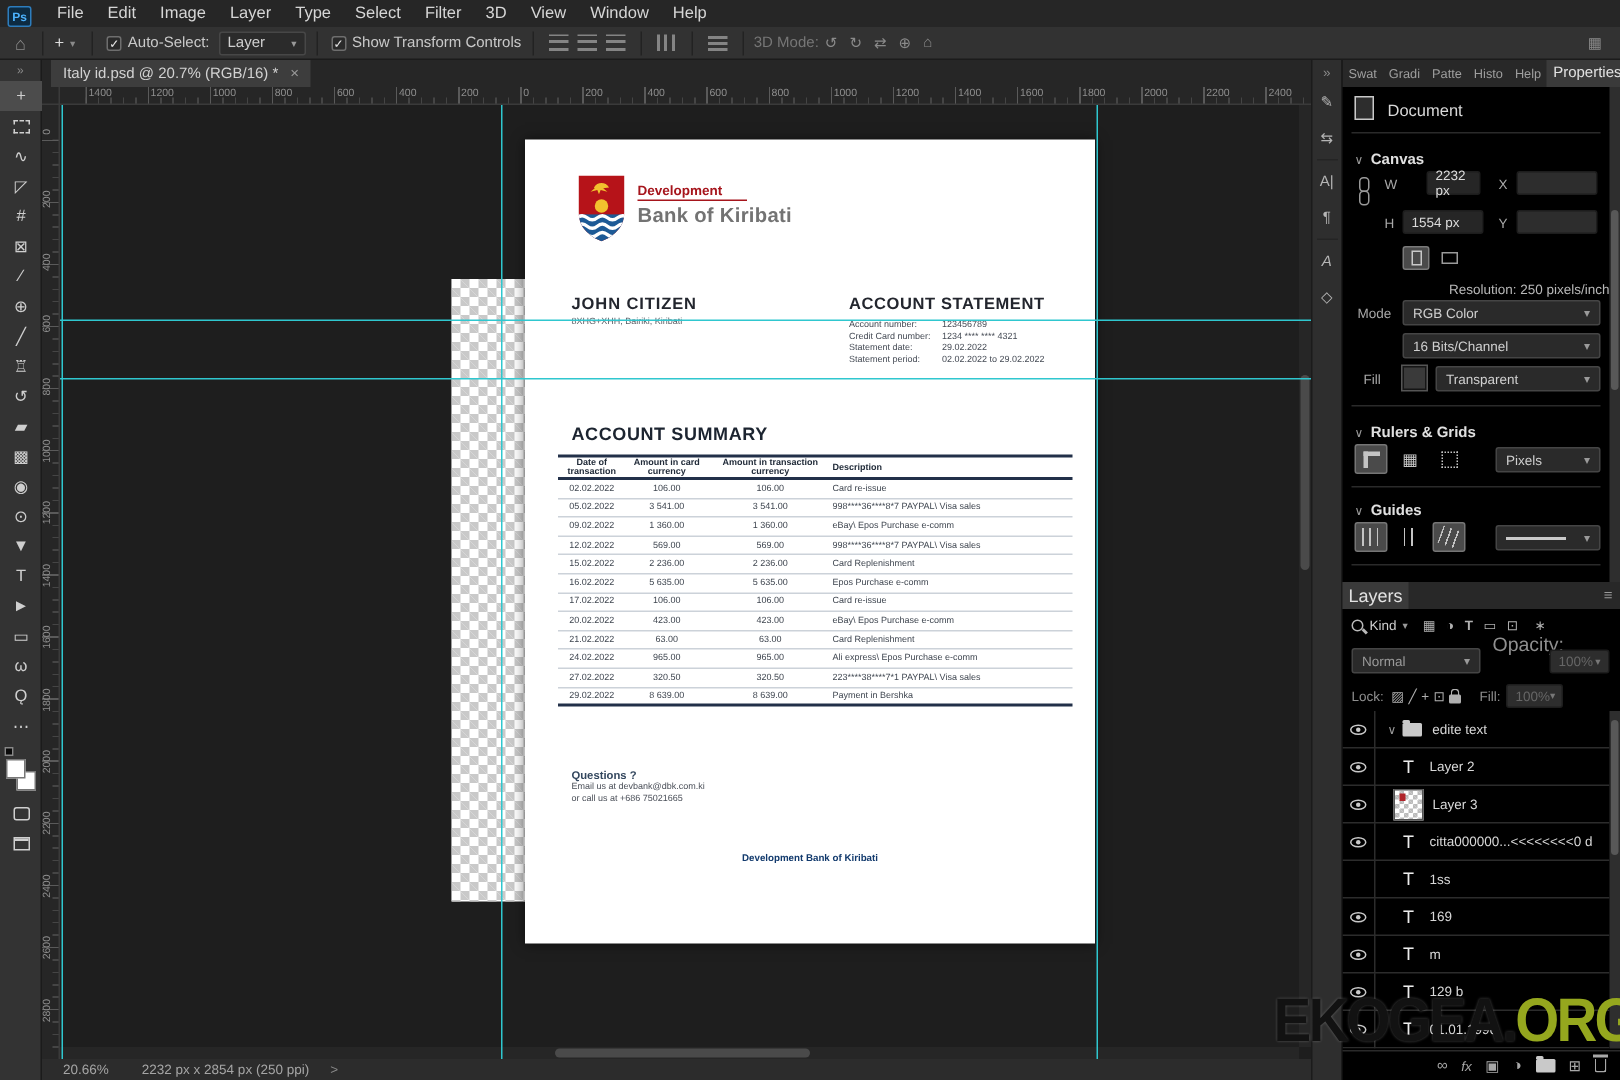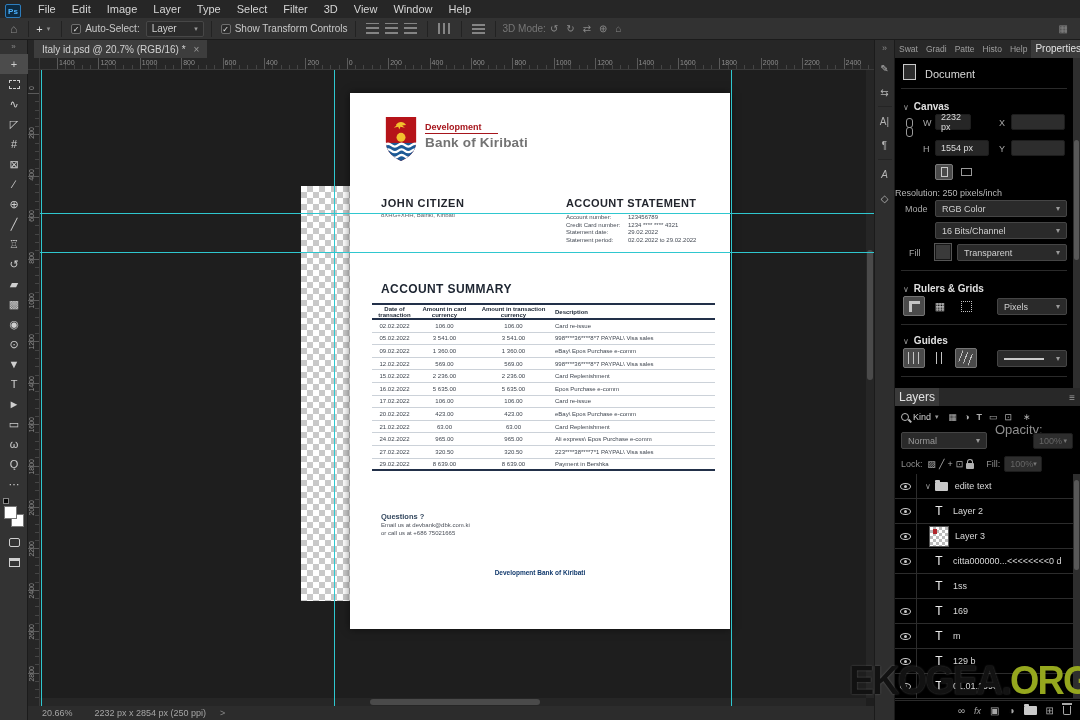--- a/index.html
+++ b/index.html
@@ -524,38 +524,38 @@
       </div>
     <div class="abs" style="left:8px;top:24px;width:13px;height:16px;border:1px solid #c9c9c9;background:#2d2d2d"></div>
     <div class="abs" style="left:30px;top:28px;font-size:11px;color:#d8d8d8">Document</div>
     <div class="pdiv" style="top:48px"></div>
     <div class="abs" style="left:8px;top:56px"><span class="chev">∨</span><span class="shdr">Canvas</span></div>
     <div class="chain" style="left:11px;top:78px">
         <i></i>
         <i></i>
       </div>
     <div class="abs plabel" style="left:28px;top:78px">W</div>
-    <div class="abs pinput" style="left:40px;top:74px;width:36px">
+    <div class="abs pinput" style="left:56px;top:74px;width:36px">
         <span>2232 px</span>
       </div>
     <div class="abs plabel" style="left:104px;top:78px">X</div>
     <div class="abs pinput dis" style="left:116px;top:74px;width:54px"></div>
     <div class="abs plabel" style="left:28px;top:104px">H</div>
     <div class="abs pinput" style="left:40px;top:100px;width:54px">
         <span>1554 px</span>
       </div>
     <div class="abs plabel" style="left:104px;top:104px">Y</div>
     <div class="abs pinput dis" style="left:116px;top:100px;width:54px"></div>
     <div class="orient active" style="left:40px;top:124px">
         <span class="pr"></span>
       </div>
     <div class="orient" style="left:62px;top:124px">
         <span class="ls"></span>
       </div>
-    <div class="abs" style="left:0;top:148px;width:178px;text-align:left;font-size:9px;color:#b8b8b8">Resolution: 250 pixels/inch</div>
+    <div class="abs" style="left:0;top:148px;width:178px;text-align:right;font-size:9px;color:#b8b8b8">Resolution: 250 pixels/inch</div>
     <div class="abs plabel" style="left:10px;top:164px">Mode</div>
     <div class="abs psel" style="left:40px;top:160px;width:132px">
         <span>RGB Color</span>
         <span class="ar">▾</span>
       </div>
     <div class="abs psel" style="left:40px;top:182px;width:132px">
         <span>16 Bits/Channel</span>
         <span class="ar">▾</span>
       </div>
     <div class="abs plabel" style="left:14px;top:208px">Fill</div>

